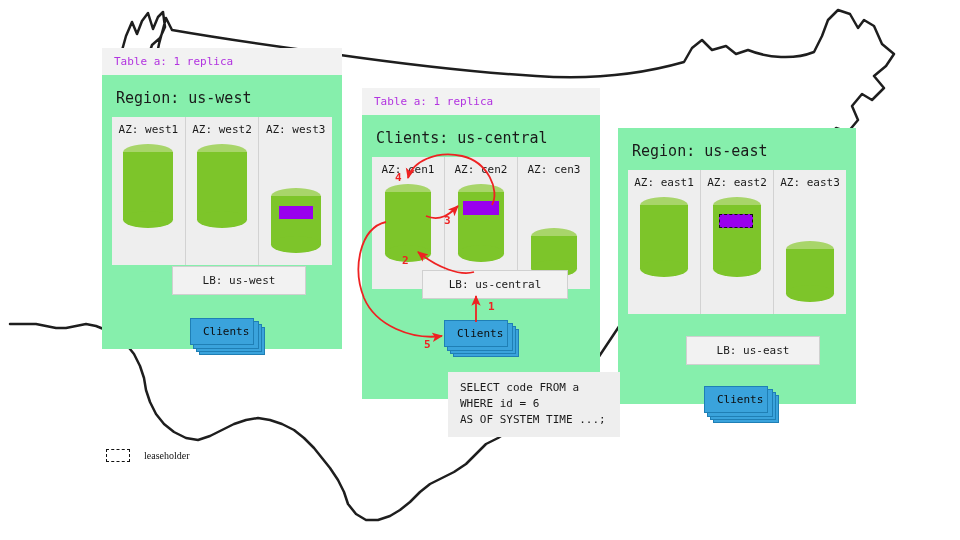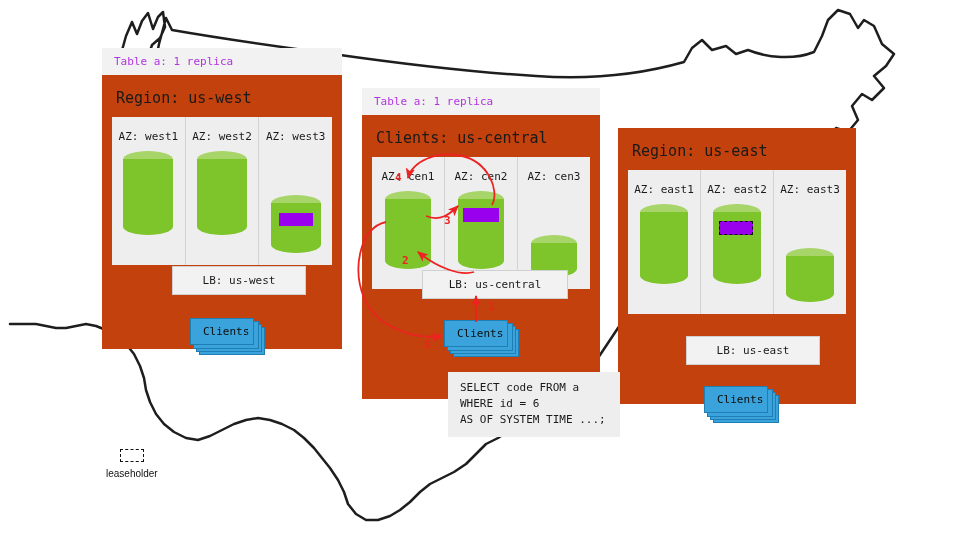--- a/index.html
+++ b/index.html
@@ -18,35 +18,35 @@
   .region{position:absolute;}
   .region-header{
     background:#f2f2f2;
     color:#b233e0;
     font-size:11px;
     padding:7px 10px 7px 12px;
     letter-spacing:0px;
     white-space:nowrap;
   }
   .region-body{
-    background:#c2410c;
+    background:#86efac;
     padding:10px 10px 14px 10px;
   }
   .region-title{
     font-size:15px;
     color:#1a1a1a;
     margin:4px 0 10px 4px;
     white-space:nowrap;
   }
   .az-row{display:flex;background:#eeeeee;}
   .az{
     flex:1 1 0;
     background:#eeeeee;
     border-right:1px solid #d2d2d2;
-    padding:13px 0 12px 0;
+    padding:6px 0 12px 0;
     display:flex;flex-direction:column;align-items:center;
     position:relative;
   }
   .az:last-child{border-right:none;gap:44px;}
   .az-label{
     font-size:11px;color:#1a1a1a;margin-bottom:8px;white-space:nowrap;
   }
 
   
   .cyl{position:relative;}
@@ -109,25 +109,24 @@
     line-height:1.45;
     color:#1a1a1a;
     padding:8px 12px 9px 12px;
     white-space:pre;
     z-index:6;
   }
 
   
   .legend{
     position:absolute;
-    display:flex;align-items:center;gap:6px;
-    font-family:Liberation Sans, sans-serif;
+    display:flex;align-items:center;gap:14px;
+    font-family:Liberation Serif, serif;
     font-size:10px;color:#111;
     z-index:7;
-    flex-direction:column;
   }
   .legend .swatch{
     width:22px;height:11px;
     border:1.5px dashed #111;
     background:transparent;
     display:inline-block;
   }
 
   
   #arrows{position:absolute;left:0;top:0;width:960px;height:540px;z-index:8;pointer-events:none;}

